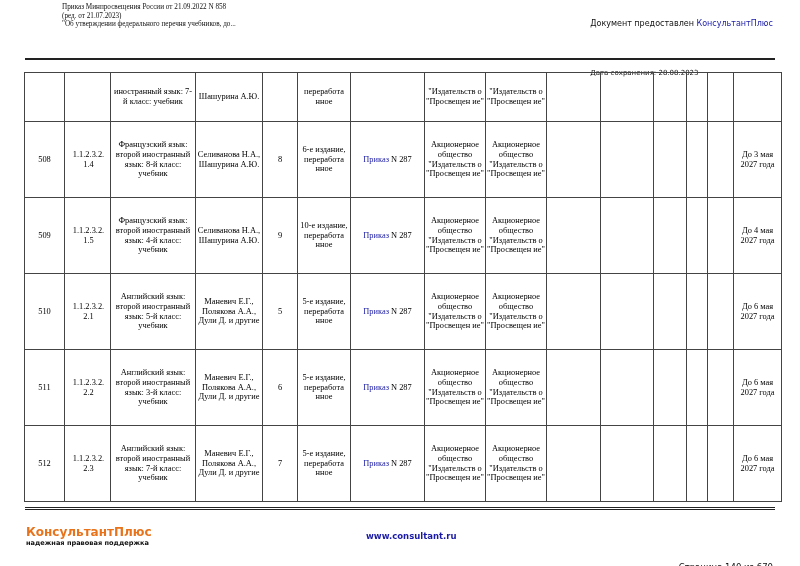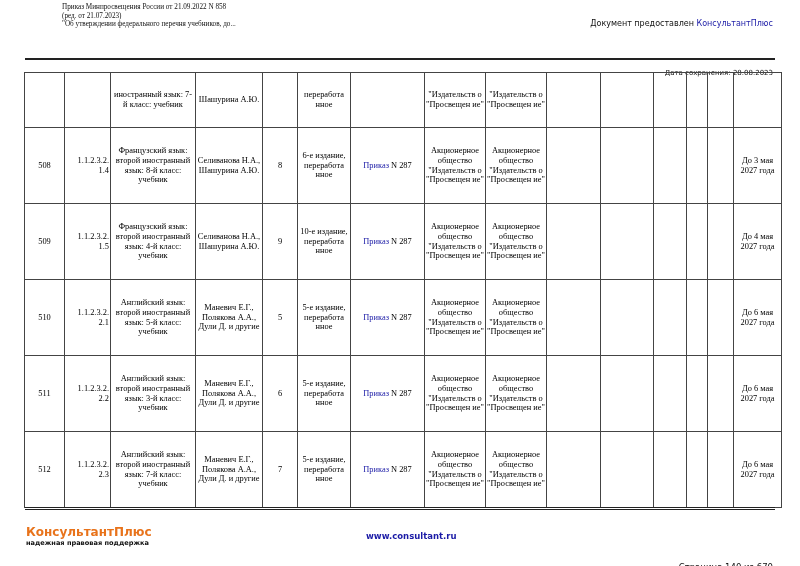--- a/index.html
+++ b/index.html
@@ -1,27 +1,27 @@
 <!DOCTYPE html>
 <html><head>
 <meta charset="utf-8">
 <style>
   html, body { margin: 0; padding: 0; background: #ffffff; }
   body { width: 800px; height: 566px; position: relative; overflow: hidden; font-family: "Liberation Serif", serif; color: #000; }
   .hdr-left { position: absolute; left: 25px; top: 3px; font-family: Liberation Serif, serif; font-size: 7.2px; line-height: 8.6px; color: #111; margin-left: 37px; }
-  .hdr-right { position: absolute; right: 27px; top: 19px; text-align: right; font-family: "DejaVu Sans", sans-serif; color: #111; }
+  .hdr-right { position: absolute; right: 27px; top: 19px; font-family: "DejaVu Sans", sans-serif; color: #111; }
   .hdr-right .l1 { font-size: 8px; line-height: 10px; }
   .hdr-right .l2 { font-size: 7px; line-height: 9px; margin-top: 40px; }
   .brand { color: #1a1aa6; }
   .rule-top { position: absolute; left: 25px; top: 58px; width: 750px; height: 2px; background: #222; }
   table.grid { position: absolute; left: 24px; top: 72px; border-collapse: collapse; table-layout: fixed; width: 757px; }
   table.grid td { border: 1px solid #444; font-size: 8.4px; line-height: 9.6px; text-align: center; vertical-align: middle; padding: 0 1px; overflow: hidden; }
-  table.grid td.code { text-align: right; padding-left: 3px; }
+  table.grid td.code { text-align: center; padding-left: 3px; }
   table.grid tr { height: 76px; }
-  table.grid tr.first { height: 55px; font-family: Liberation Serif, serif; }
+  table.grid tr.first { height: 49px; font-family: Liberation Serif, serif; }
   table.grid td.vbold { border-left: 1.5px solid #888; }
   .link { color: #1a1aa6; }
   .rule-bottom { position: absolute; left: 25px; top: 507px; width: 750px; height: 3px; border-top: 1.5px solid #222; border-bottom: 1px solid #222; box-sizing: border-box; }
   .ftr-logo { position: absolute; left: 26px; top: 525px; font-family: "DejaVu Sans", sans-serif; }
   .ftr-logo .name { color: #e8731b; font-weight: bold; font-size: 12px; line-height: 14px; }
   .ftr-logo .tag { font-size: 6.6px; line-height: 8px; font-weight: bold; color: #111; }
   .ftr-url { position: absolute; left: 354px; top: 531px; font-family: "DejaVu Sans", sans-serif; font-size: 8.5px; font-weight: bold; color: #1a1aa6; margin-left: 12px; }
   .ftr-page { position: absolute; right: 27px; top: 531px; font-family: "DejaVu Sans", sans-serif; font-size: 8.5px; color: #111; margin-top: 31px; }
 </style>
 </head>

